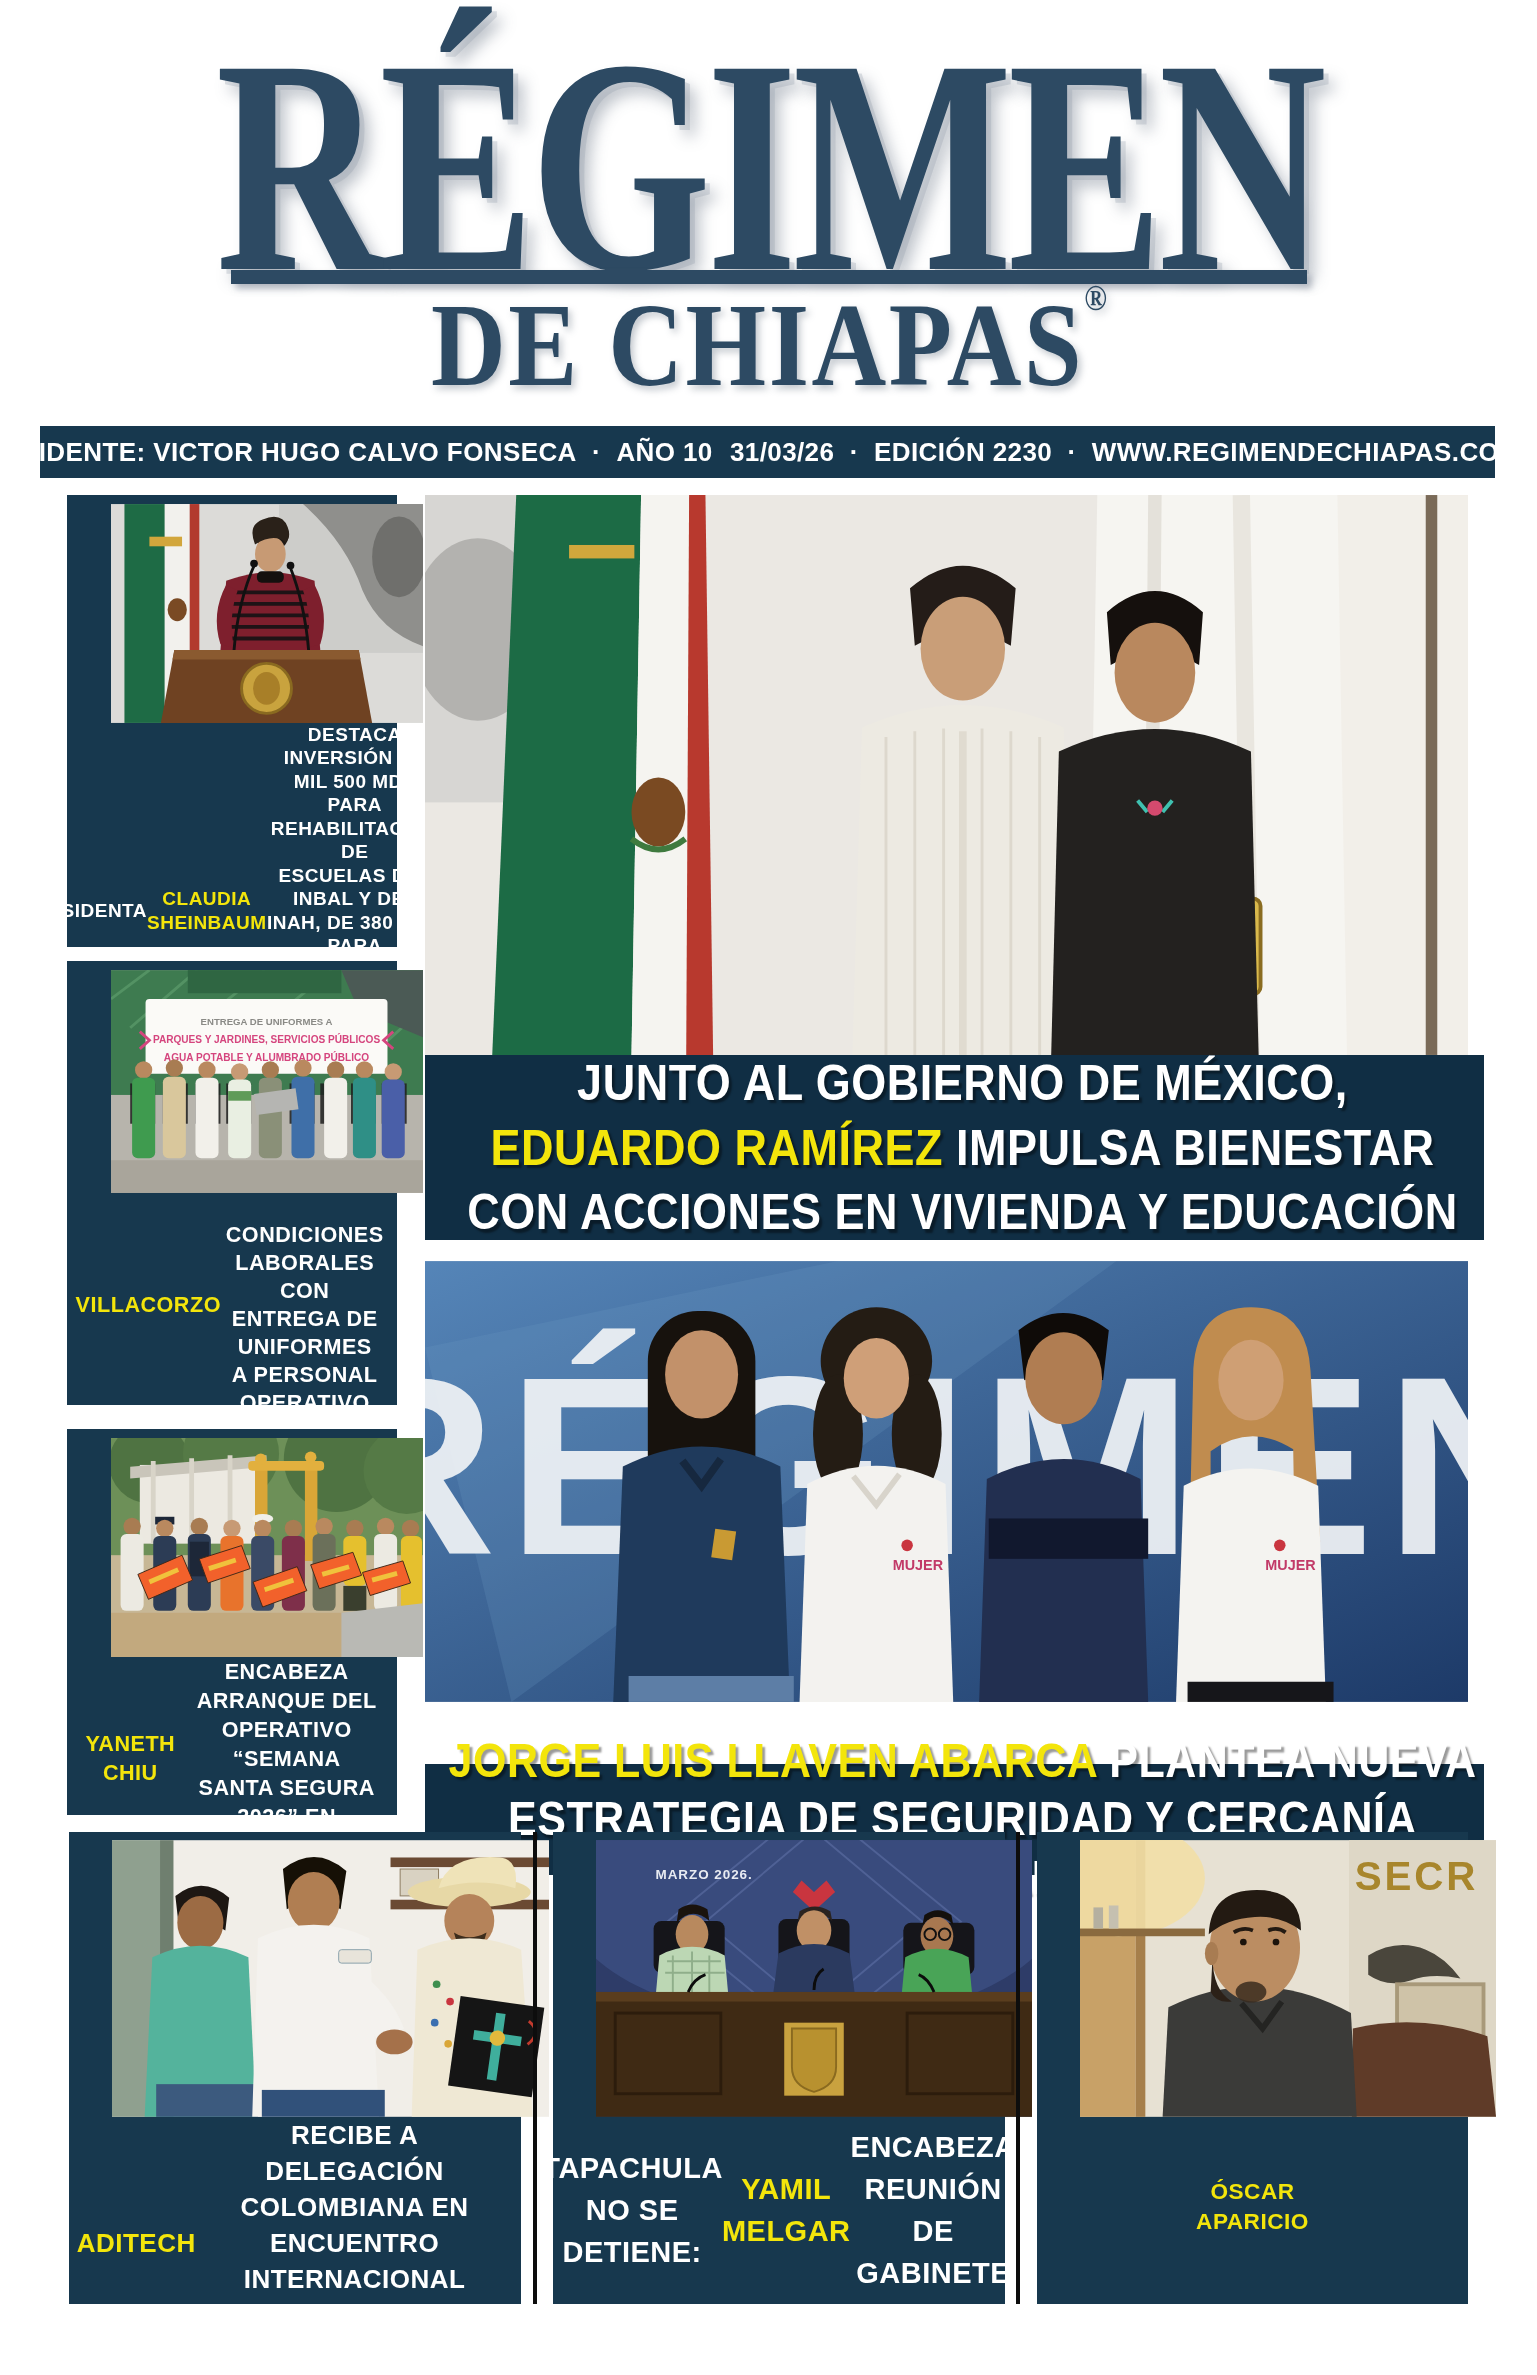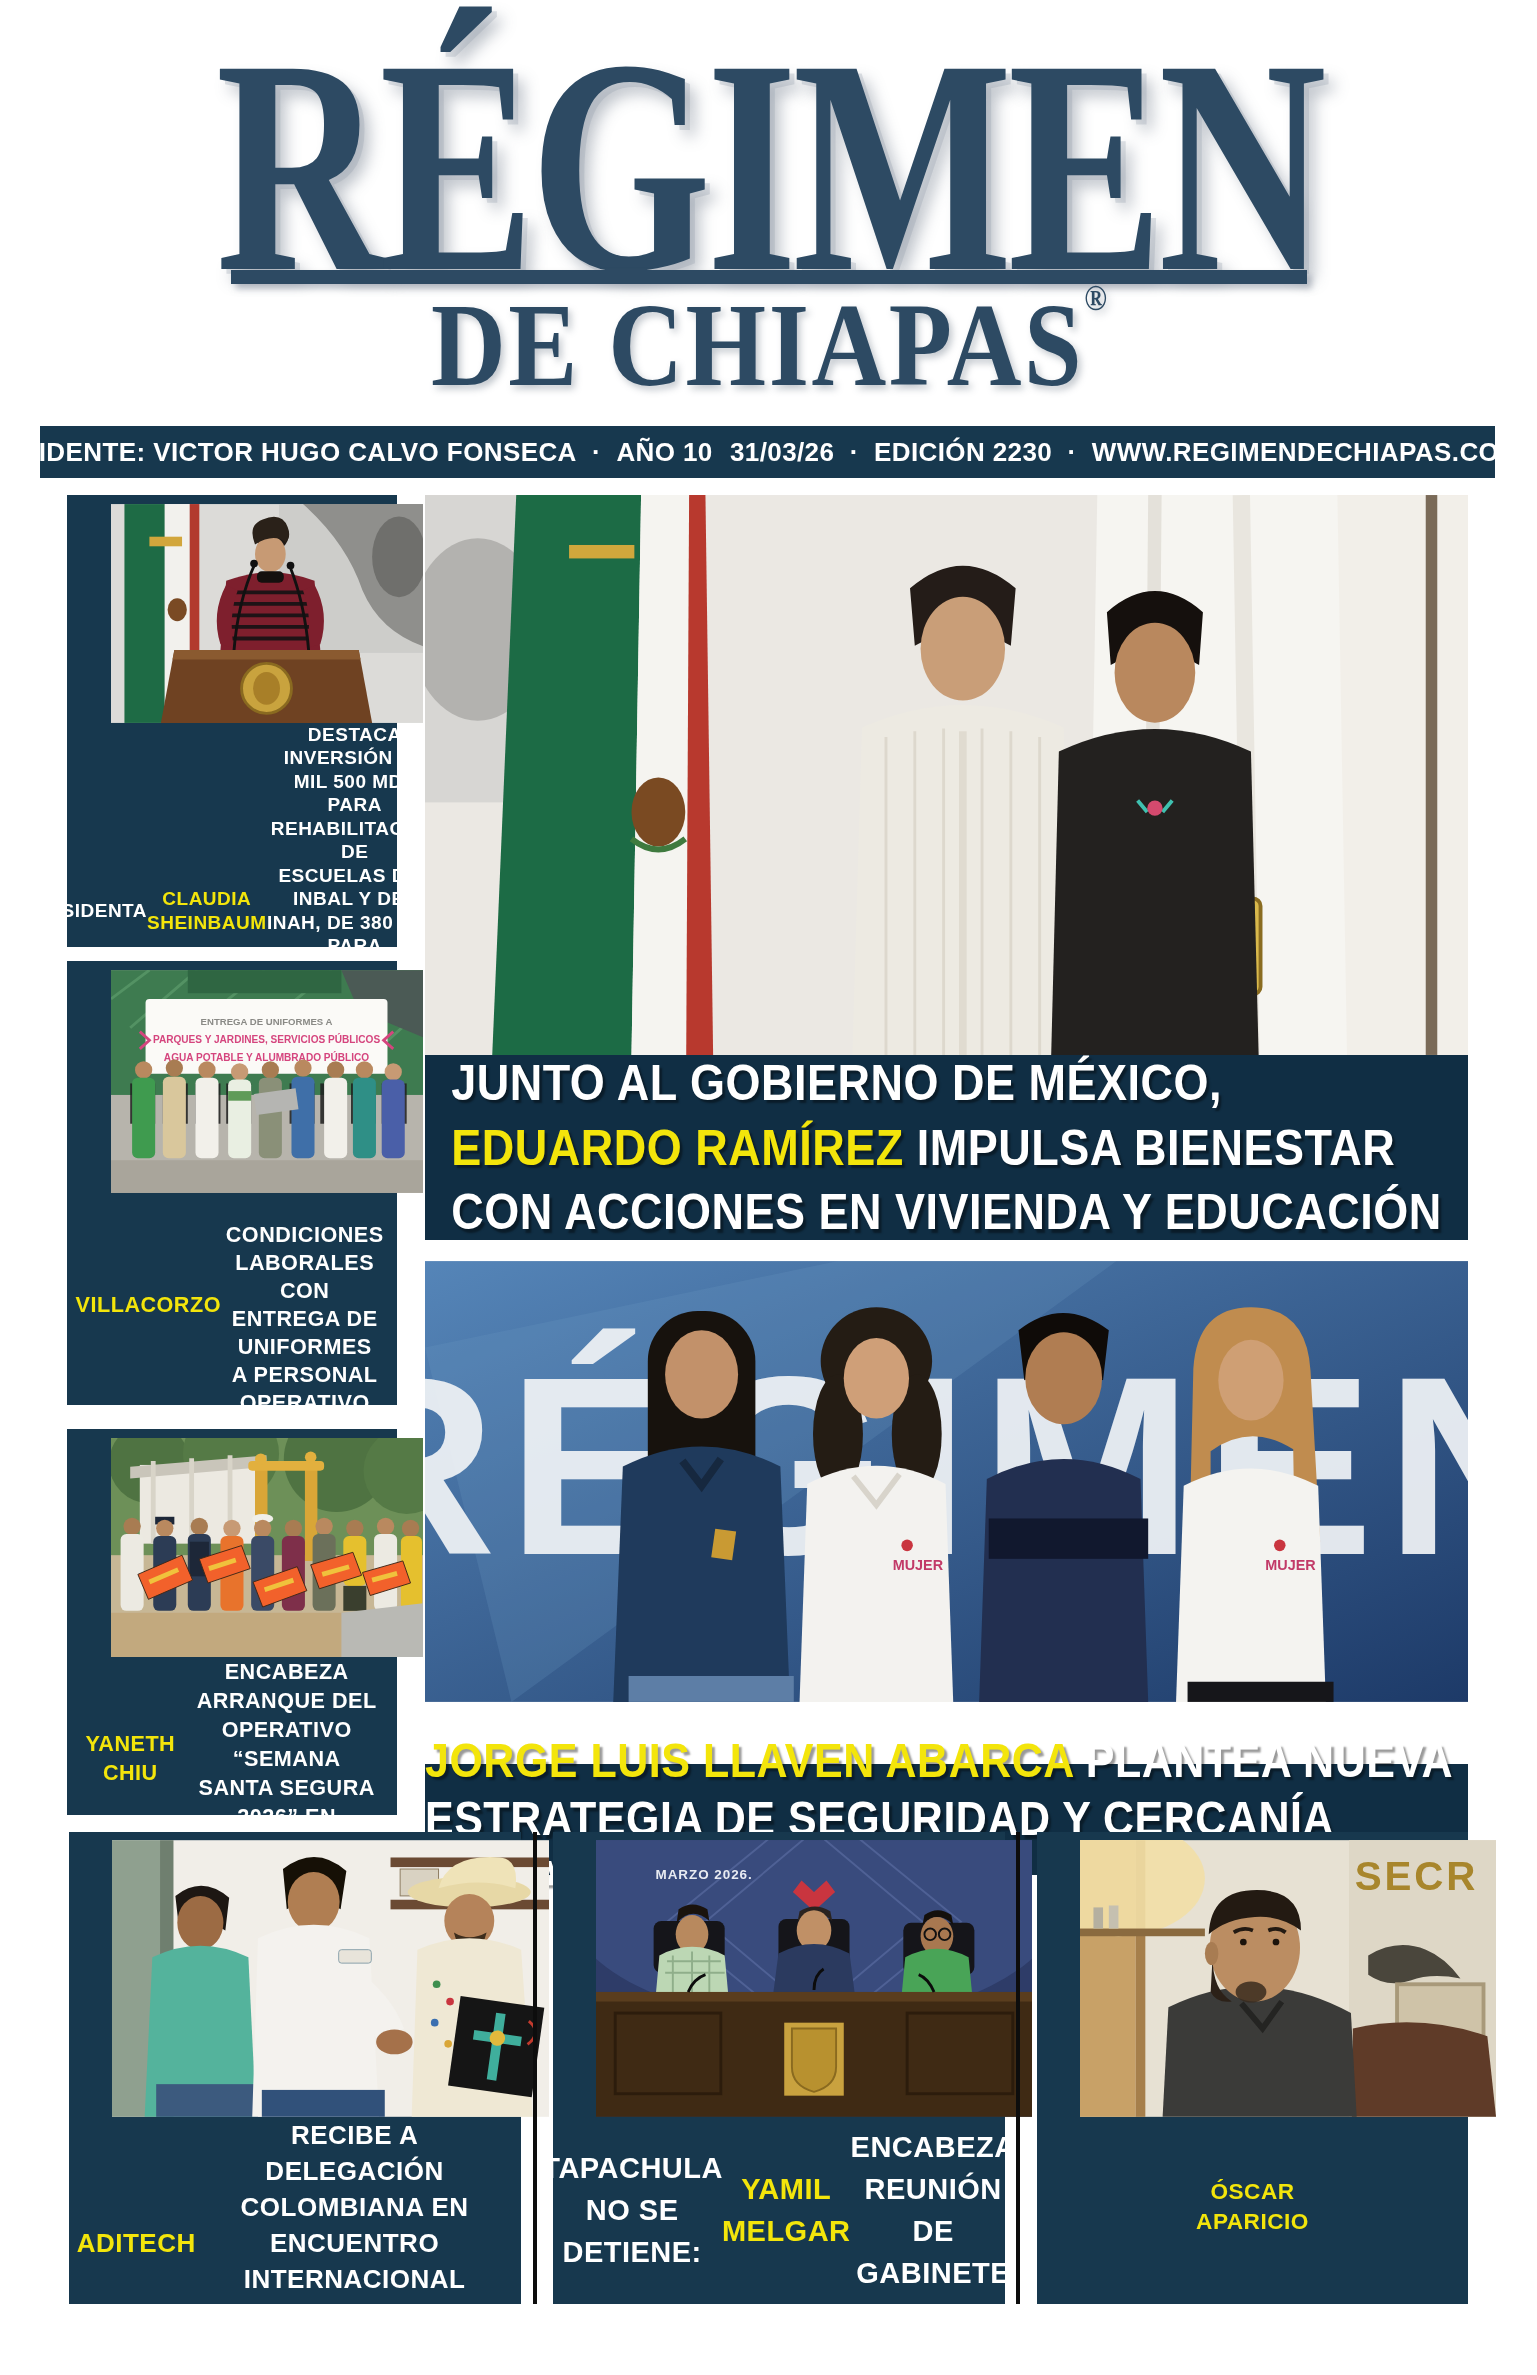--- a/index.html
+++ b/index.html
@@ -36,21 +36,21 @@
   #box1 .cap{font-size:19px;line-height:23.5px;}
   #box2{left:67px;top:961px;width:330px;height:444px;}
   #box2 .cap{font-size:21.6px;line-height:28px;}
   #box3{left:67px;top:1429px;width:330px;height:386px;}
   #box3 .cap{font-size:21.6px;line-height:29px;}
   
   .mainph{left:425px;width:1043px;line-height:0;}
   #photo1{top:495px;height:560px;}
   #photo2{top:1261px;height:441px;}
   .bar{left:425px;width:1043px;background:#102E44;color:#fff;display:flex;align-items:center;
-    justify-content:center;font-weight:bold;white-space:pre-line;}
+    justify-content:center;text-align:center;font-weight:bold;white-space:pre-line;padding-left:16px;}
   .bar .inner{transform:scaleY(1.1);text-shadow:2.9px 2.9px 1.9px rgba(0,0,0,.4);letter-spacing:0.5px;}
   #bar1{top:1055px;height:185px;font-size:45px;line-height:59px;}
   #bar2{top:1764px;height:111px;font-size:43px;line-height:53px;}
   
   #bl{left:69px;top:1832px;width:452px;height:472px;}
   #bl .cap{font-size:26px;line-height:36px;}
   #bm{left:553px;top:1832px;width:452px;height:472px;gap:6px;}
   #bm .cap{font-size:29px;line-height:42px;}
   #br{left:1037px;top:1832px;width:431px;height:472px;}
   #br .cap{font-size:22.6px;line-height:30px;}

